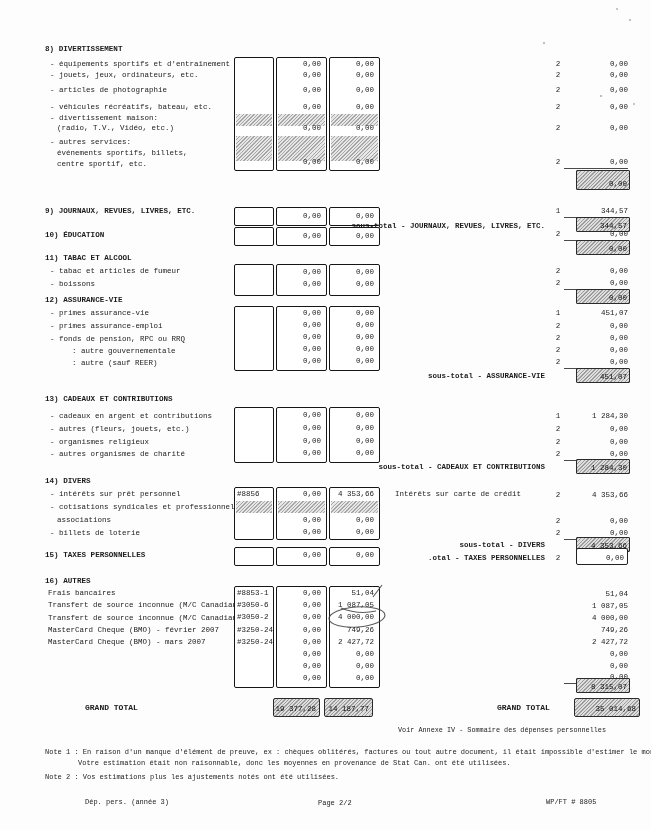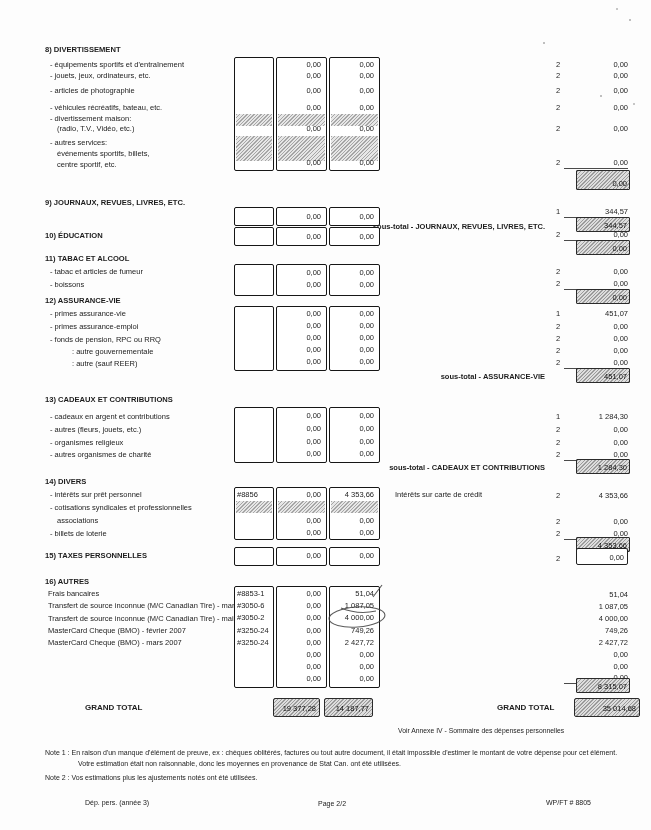--- a/index.html
+++ b/index.html
@@ -1,17 +1,17 @@
 <!DOCTYPE html>
 <html><head>
 <meta charset="utf-8">
 <style>
   html,body{margin:0;padding:0;background:#ffffff;}
   #page{position:relative;width:651px;height:830px;background:#fdfdfd;
-        font-family:Liberation Sans, sans-serif;color:#1c1c1c;overflow:hidden;}
+        font-family:Liberation Mono, monospace;color:#1c1c1c;overflow:hidden;}
   .t{position:absolute;white-space:nowrap;font-size:7.5px;line-height:9px;}
   .hdr{font-weight:bold;font-size:7.6px;}
   .lbl{left:50px;}
   .ind{left:57px;}
   .v2{left:278px;width:43px;text-align:right;}
   .v3{left:331px;width:43px;text-align:right;}
   .code{left:237px;}
   .fq{left:551px;width:14px;text-align:center;}
   .amt{left:564px;width:64px;text-align:right;}
   .stl{left:300px;width:245px;text-align:right;font-weight:bold;}
@@ -91,21 +91,21 @@
   <span class="t amt" style="top:103px">0,00</span>
   <span class="t fq" style="top:124px">2</span>
   <span class="t amt" style="top:124px">0,00</span>
   <span class="t fq" style="top:158px">2</span>
   <span class="t amt ul" style="top:158px">0,00</span>
 
   <div class="stbox" style="top:170px;height:18px">
     <span class="bv">0,00</span>
   </div>
 
-  <span class="t hdr" style="left:45px;top:198px">9) JOURNAUX, REVUES, LIVRES, ETC.</span>
+  <span class="t hdr" style="left:45px;top:207px">9) JOURNAUX, REVUES, LIVRES, ETC.</span>
   <div class="fbox" style="left:234px;top:207px;width:38px;height:17px"></div>
   <div class="fbox" style="left:276px;top:207px;width:49px;height:17px"></div>
   <div class="fbox" style="left:329px;top:207px;width:49px;height:17px"></div>
   <span class="t v2" style="top:212px">0,00</span>
   <span class="t v3" style="top:212px">0,00</span>
   <span class="t fq" style="top:207px">1</span>
   <span class="t amt ul" style="top:207px">344,57</span>
   <span class="t stl" style="top:222px">sous-total - JOURNAUX, REVUES, LIVRES, ETC.</span>
   <div class="stbox" style="top:217px;height:13px">
     <span class="bv">344,57</span>
@@ -225,30 +225,32 @@
   <span class="t v3" style="top:516px">0,00</span>
   <span class="t v2" style="top:528px">0,00</span>
   <span class="t v3" style="top:528px">0,00</span>
   <span class="t desc" style="top:490px">Intérêts sur carte de crédit</span>
   <span class="t fq" style="top:491px">2</span>
   <span class="t amt" style="top:491px">4 353,66</span>
   <span class="t fq" style="top:517px">2</span>
   <span class="t amt" style="top:517px">0,00</span>
   <span class="t fq" style="top:529px">2</span>
   <span class="t amt ul" style="top:529px">0,00</span>
+  <span class="t stl" style="top:541px">sous-total - DIVERS</span>
   <div class="stbox" style="top:537px;height:13px">
     <span class="bv">4 353,66</span>
   </div>
 
   <span class="t hdr" style="left:45px;top:551px">15) TAXES PERSONNELLES</span>
   <div class="fbox" style="left:234px;top:547px;width:38px;height:17px"></div>
   <div class="fbox" style="left:276px;top:547px;width:49px;height:17px"></div>
   <div class="fbox" style="left:329px;top:547px;width:49px;height:17px"></div>
   <span class="t v2" style="top:551px">0,00</span>
   <span class="t v3" style="top:551px">0,00</span>
+  <span class="t stl" style="top:554px">.otal - TAXES PERSONNELLES</span>
   <span class="t fq" style="top:554px">2</span>
   <div class="wbox" style="top:548px;height:15px">
     <span class="bv">0,00</span>
   </div>
 
   <span class="t hdr" style="left:45px;top:577px">16) AUTRES</span>
   <span class="t" style="left:48px;top:589px">Frais bancaires</span>
   <span class="t" style="left:48px;top:601px">Transfert de source inconnue (M/C Canadian Tire) - mars 2007</span>
   <span class="t" style="left:48px;top:614px">Transfert de source inconnue (M/C Canadian Tire) - mai 2007</span>
   <span class="t" style="left:48px;top:626px">MasterCard Cheque (BMO) - février 2007</span>

